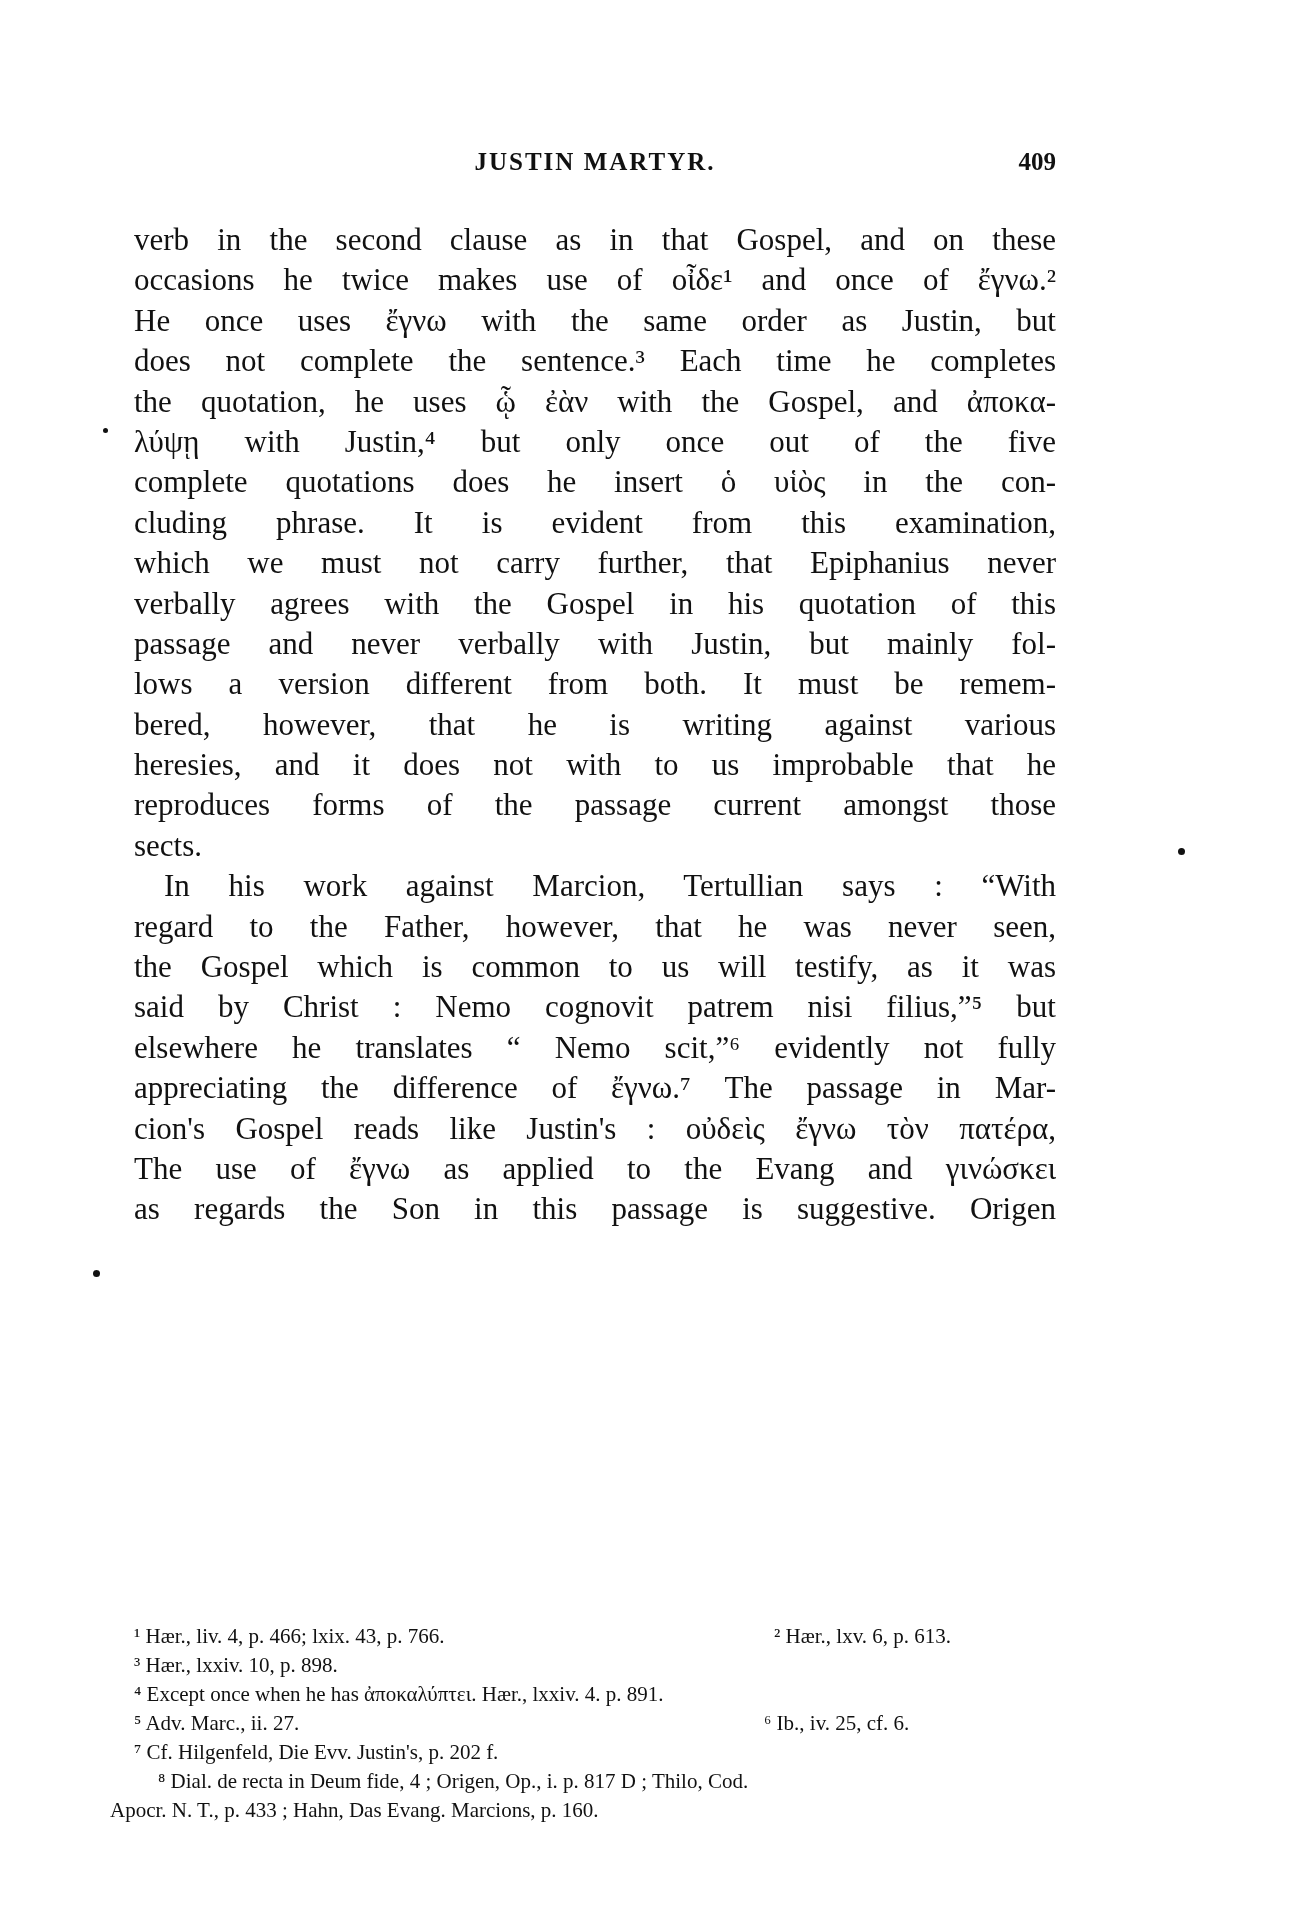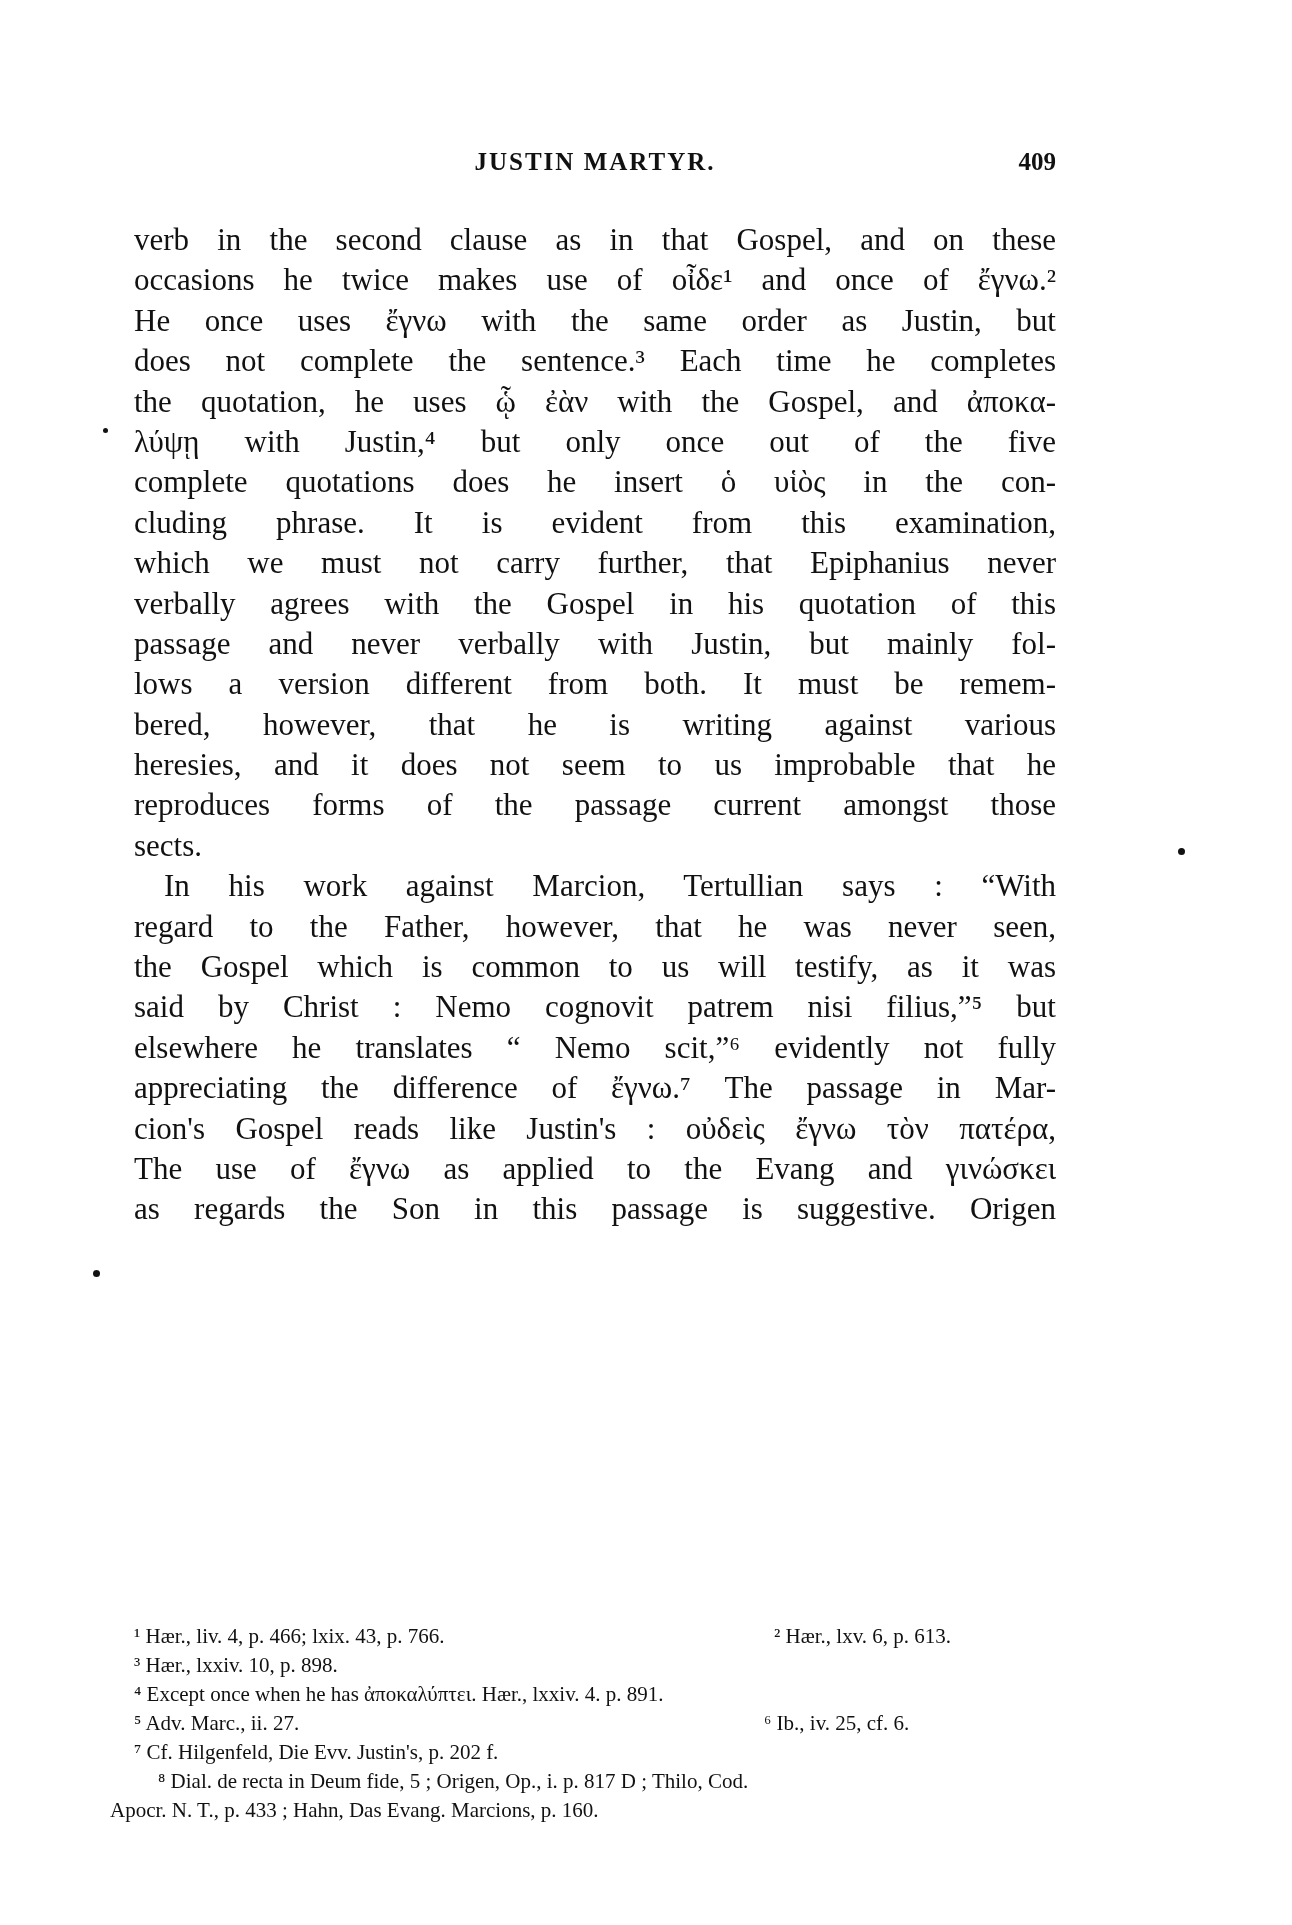--- a/index.html
+++ b/index.html
@@ -39,21 +39,21 @@
     <div class="line">does not complete the sentence.³ Each time he completes</div>
     <div class="line">the quotation, he uses ᾧ ἐὰν with the Gospel, and ἀποκα-</div>
     <div class="line">λύψῃ with Justin,⁴ but only once out of the five</div>
     <div class="line">complete quotations does he insert ὁ υἱὸς in the con-</div>
     <div class="line">cluding phrase. It is evident from this examination,</div>
     <div class="line">which we must not carry further, that Epiphanius never</div>
     <div class="line">verbally agrees with the Gospel in his quotation of this</div>
     <div class="line">passage and never verbally with Justin, but mainly fol-</div>
     <div class="line">lows a version different from both. It must be remem-</div>
     <div class="line">bered, however, that he is writing against various</div>
-    <div class="line">heresies, and it does not seem to us improbable that he</div>
+    <div class="line">heresies, and it does not with to us improbable that he</div>
     <div class="line">reproduces forms of the passage current amongst those</div>
     <div class="line last">sects.</div>
     <div class="line indent">In his work against Marcion, Tertullian says : “With</div>
     <div class="line">regard to the Father, however, that he was never seen,</div>
     <div class="line">the Gospel which is common to us will testify, as it was</div>
     <div class="line">said by Christ : Nemo cognovit patrem nisi filius,”⁵ but</div>
     <div class="line">elsewhere he translates “ Nemo scit,”⁶ evidently not fully</div>
     <div class="line">appreciating the difference of ἔγνω.⁷ The passage in Mar-</div>
     <div class="line">cion's Gospel reads like Justin's : οὐδεὶς ἔγνω τὸν πατέρα,</div>
     <div class="line">The use of ἔγνω as applied to the Evang and γινώσκει</div>
@@ -65,20 +65,20 @@
       <span>¹ Hær., liv. 4, p. 466; lxix. 43, p. 766.</span>
       <span class="col2">² Hær., lxv. 6, p. 613.</span>
     </div>
     <div class="fn-line">³ Hær., lxxiv. 10, p. 898.</div>
     <div class="fn-line">⁴ Except once when he has ἀποκαλύπτει. Hær., lxxiv. 4. p. 891.</div>
     <div class="fn-line">
       <span>⁵ Adv. Marc., ii. 27.</span>
       <span class="col2b">⁶ Ib., iv. 25, cf. 6.</span>
     </div>
     <div class="fn-line">⁷ Cf. Hilgenfeld, Die Evv. Justin's, p. 202 f.</div>
-    <div class="fn-line" style="padding-left:24px">⁸ Dial. de recta in Deum fide, 5 ; Origen, Op., i. p. 817 D ; Thilo, Cod.</div>
+    <div class="fn-line" style="padding-left:24px">⁸ Dial. de recta in Deum fide, 4 ; Origen, Op., i. p. 817 D ; Thilo, Cod.</div>
     <div class="fn-line" style="margin-left:-24px">Apocr. N. T., p. 433 ; Hahn, Das Evang. Marcions, p. 160.</div>
   </div>
 
   <div class="mark" style="left:99px; top:428px; width:5px; height:5px;"></div>
   <div class="mark" style="left:1174px; top:848px;"></div>
   <div class="mark" style="left:89px; top:1270px;"></div>
 </div>
 
 </body></html>

